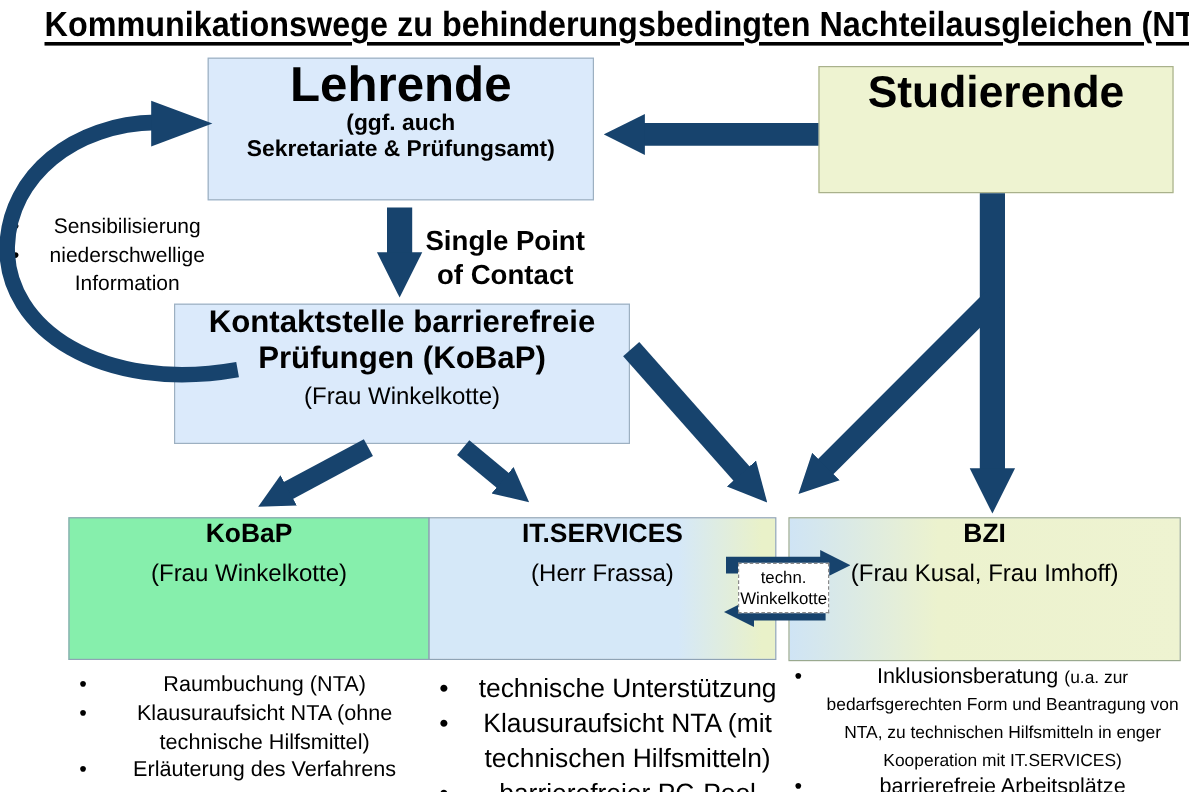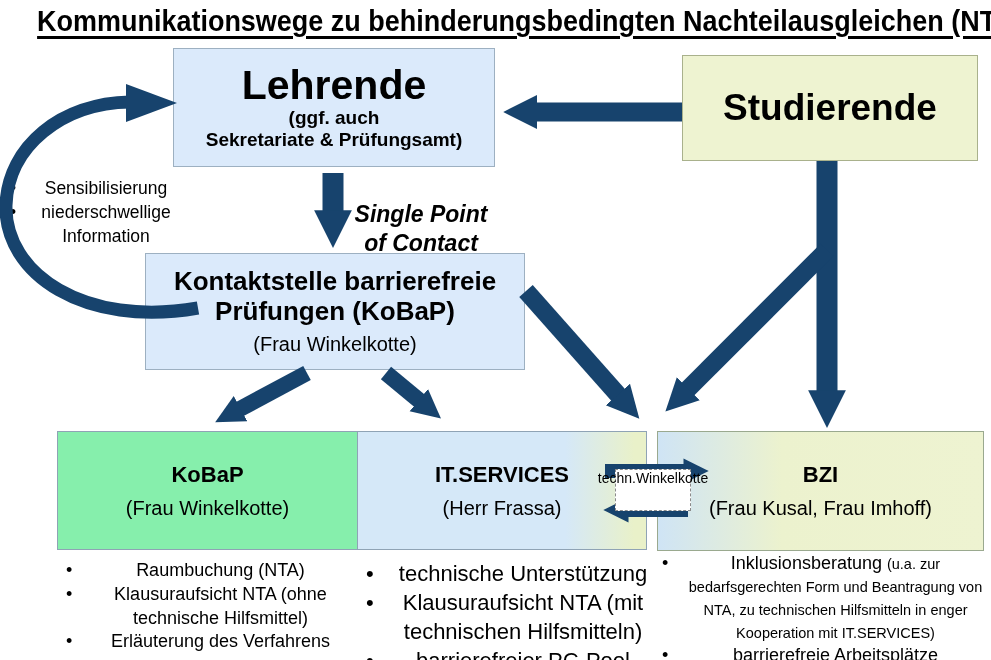--- a/index.html
+++ b/index.html
@@ -4,21 +4,21 @@
 <style>
   html,body{margin:0;padding:0;background:#ffffff;font-family:"Liberation Sans",sans-serif;}
   .canvas{position:relative;width:991px;height:660px;background:#ffffff;overflow:hidden;}
 
   .title-wrap{position:absolute;left:0;top:5px;width:991px;text-align:center;}
   .title{display:inline-block;font-size:29px;font-weight:700;color:#000;
          text-decoration:underline;text-decoration-thickness:2.5px;text-underline-offset:5px;
          white-space:nowrap;transform:scaleX(0.93);transform-origin:center;}
 
   .box{position:absolute;box-sizing:border-box;display:flex;flex-direction:column;
-       align-items:center;justify-content:center;text-align:center;}
+       align-items:center;text-align:center;}
   .box-blue{background:#dbeafb;border:1px solid #9db0c1;}
   .box-green{background:#eef3d1;border:1.5px solid #a9b18c;}
 
   .lehrende{left:173px;top:48px;width:322px;height:119px;}
   .lehrende .big{font-size:41px;font-weight:700;line-height:1.05;color:#000;}
   .lehrende .sub{font-size:19px;font-weight:700;line-height:1.15;color:#000;}
 
   .studierende{left:682px;top:55px;width:296px;height:106px;}
   .studierende .big{font-size:37px;font-weight:700;color:#000;}
 
@@ -28,35 +28,35 @@
 
   .bottom-box .t{font-size:22px;font-weight:700;color:#000;}
   .bottom-box .s{font-size:20px;margin-top:9px;color:#000;}
   .kobap-bottom{left:57px;top:431px;width:301px;height:119px;background:#86efac;border:1px solid #8fa3b5;}
   .itservices{left:357px;top:431px;width:290px;height:119px;border:1px solid #8fa3b5;
               background:linear-gradient(90deg,#d5e8f8 0%,#d5e8f8 72%,#e9f1c9 96%);}
   .bzi{left:657px;top:431px;width:327px;height:120px;border:1px solid #9aa98f;
        background:linear-gradient(90deg,#cfe4f5 0%,#ecf2ce 38%,#eef3d1 100%);}
 
   .left-bullets{position:absolute;left:6px;top:176px;width:178px;font-size:17.5px;line-height:1.38;color:#000;}
-  .spoc{position:absolute;left:345px;top:200px;width:152px;text-align:center;
-        font-size:23px;font-weight:700;font-style:italic;line-height:1.26;color:#000;}
+  .spoc{position:absolute;left:345px;top:186px;width:152px;text-align:center;
+        font-size:23px;font-weight:700;line-height:1.26;color:#000;}
 
   ul.blist{list-style:none;margin:0;padding:0;}
   ul.blist li{position:relative;padding-left:22px;margin:0;text-align:center;}
   ul.blist li::before{content:"\2022";position:absolute;left:4px;top:0;}
 
   .list-kobap{position:absolute;left:62px;top:559px;width:295px;font-size:18px;line-height:1.32;color:#000;}
   .list-it{position:absolute;left:362px;top:559px;width:300px;font-size:22px;line-height:1.32;color:#000;}
   .list-bzi{position:absolute;left:658px;top:552px;width:333px;font-size:18px;line-height:1.28;color:#000;}
   .list-bzi .detail{font-size:14.5px;}
   .list-bzi li{margin-bottom:1px;}
 
   .tech-label{position:absolute;left:615px;top:469px;width:74px;height:40px;background:#ffffff;
-              border:1.5px dashed #8a8a8a;display:flex;flex-direction:row;
+              border:1.5px dashed #8a8a8a;display:flex;flex-direction:column;align-items:center;
               justify-content:center;font-size:14px;line-height:1.25;color:#000;z-index:6;}
 
   svg.arrows{position:absolute;left:0;top:0;width:991px;height:660px;z-index:5;pointer-events:none;}
 </style>
 </head>
 <body>
 
 <div class="canvas">
 
   <div class="title-wrap">

